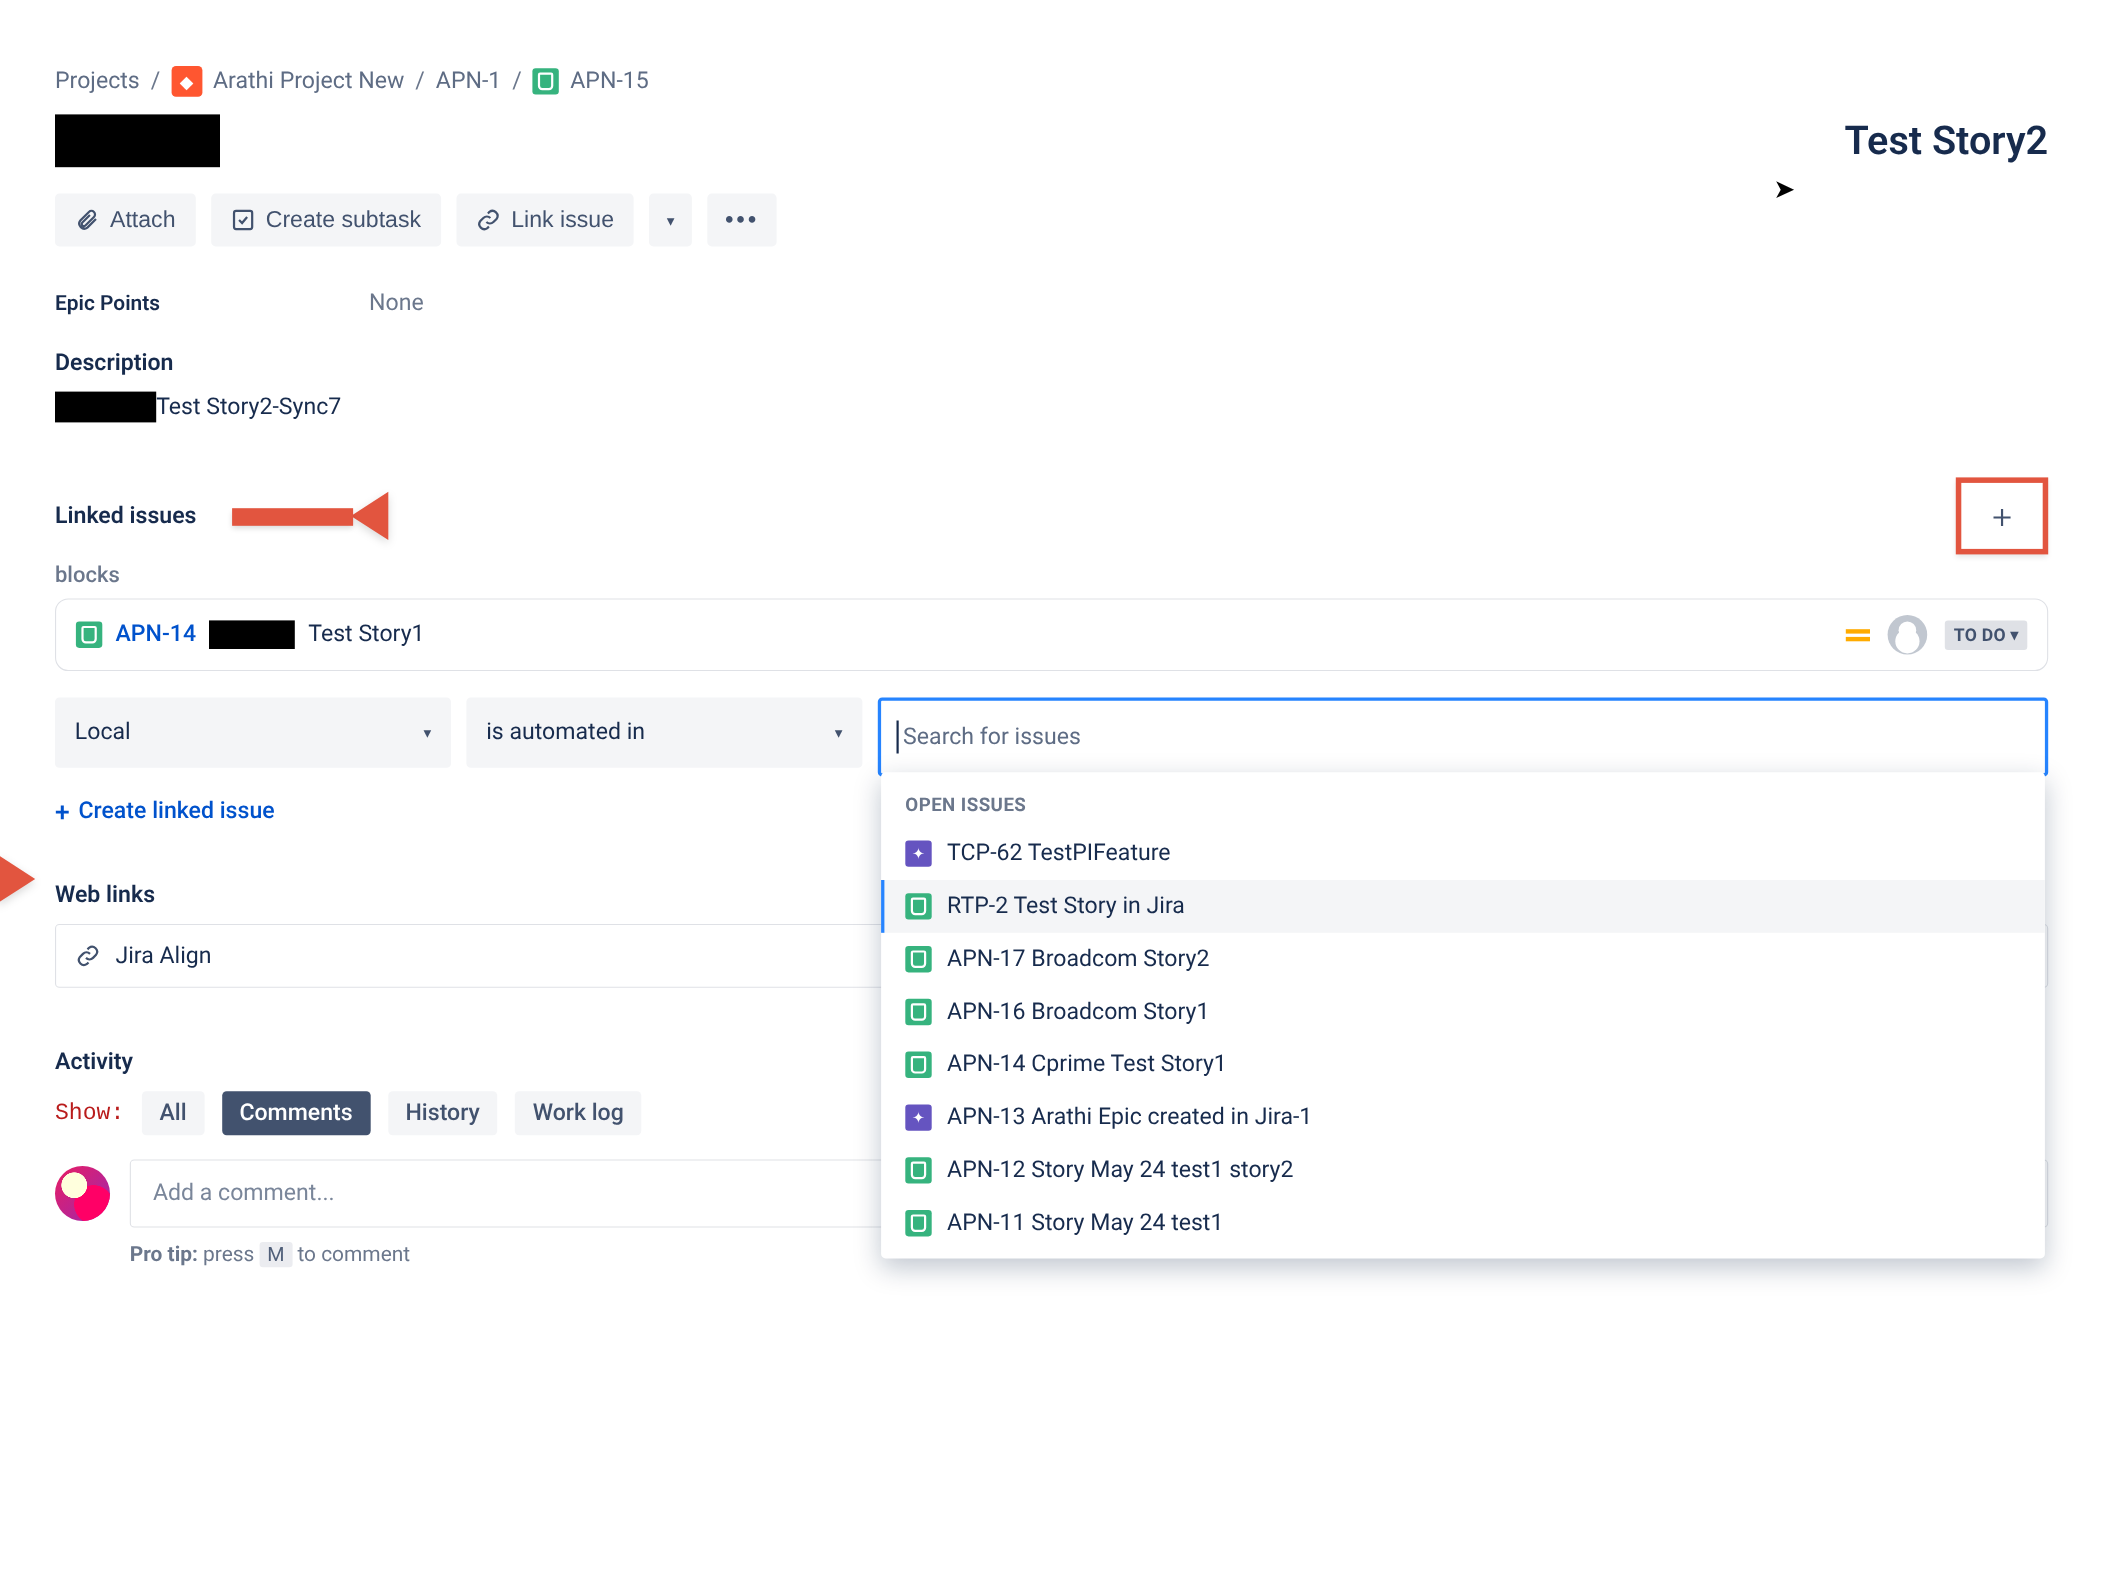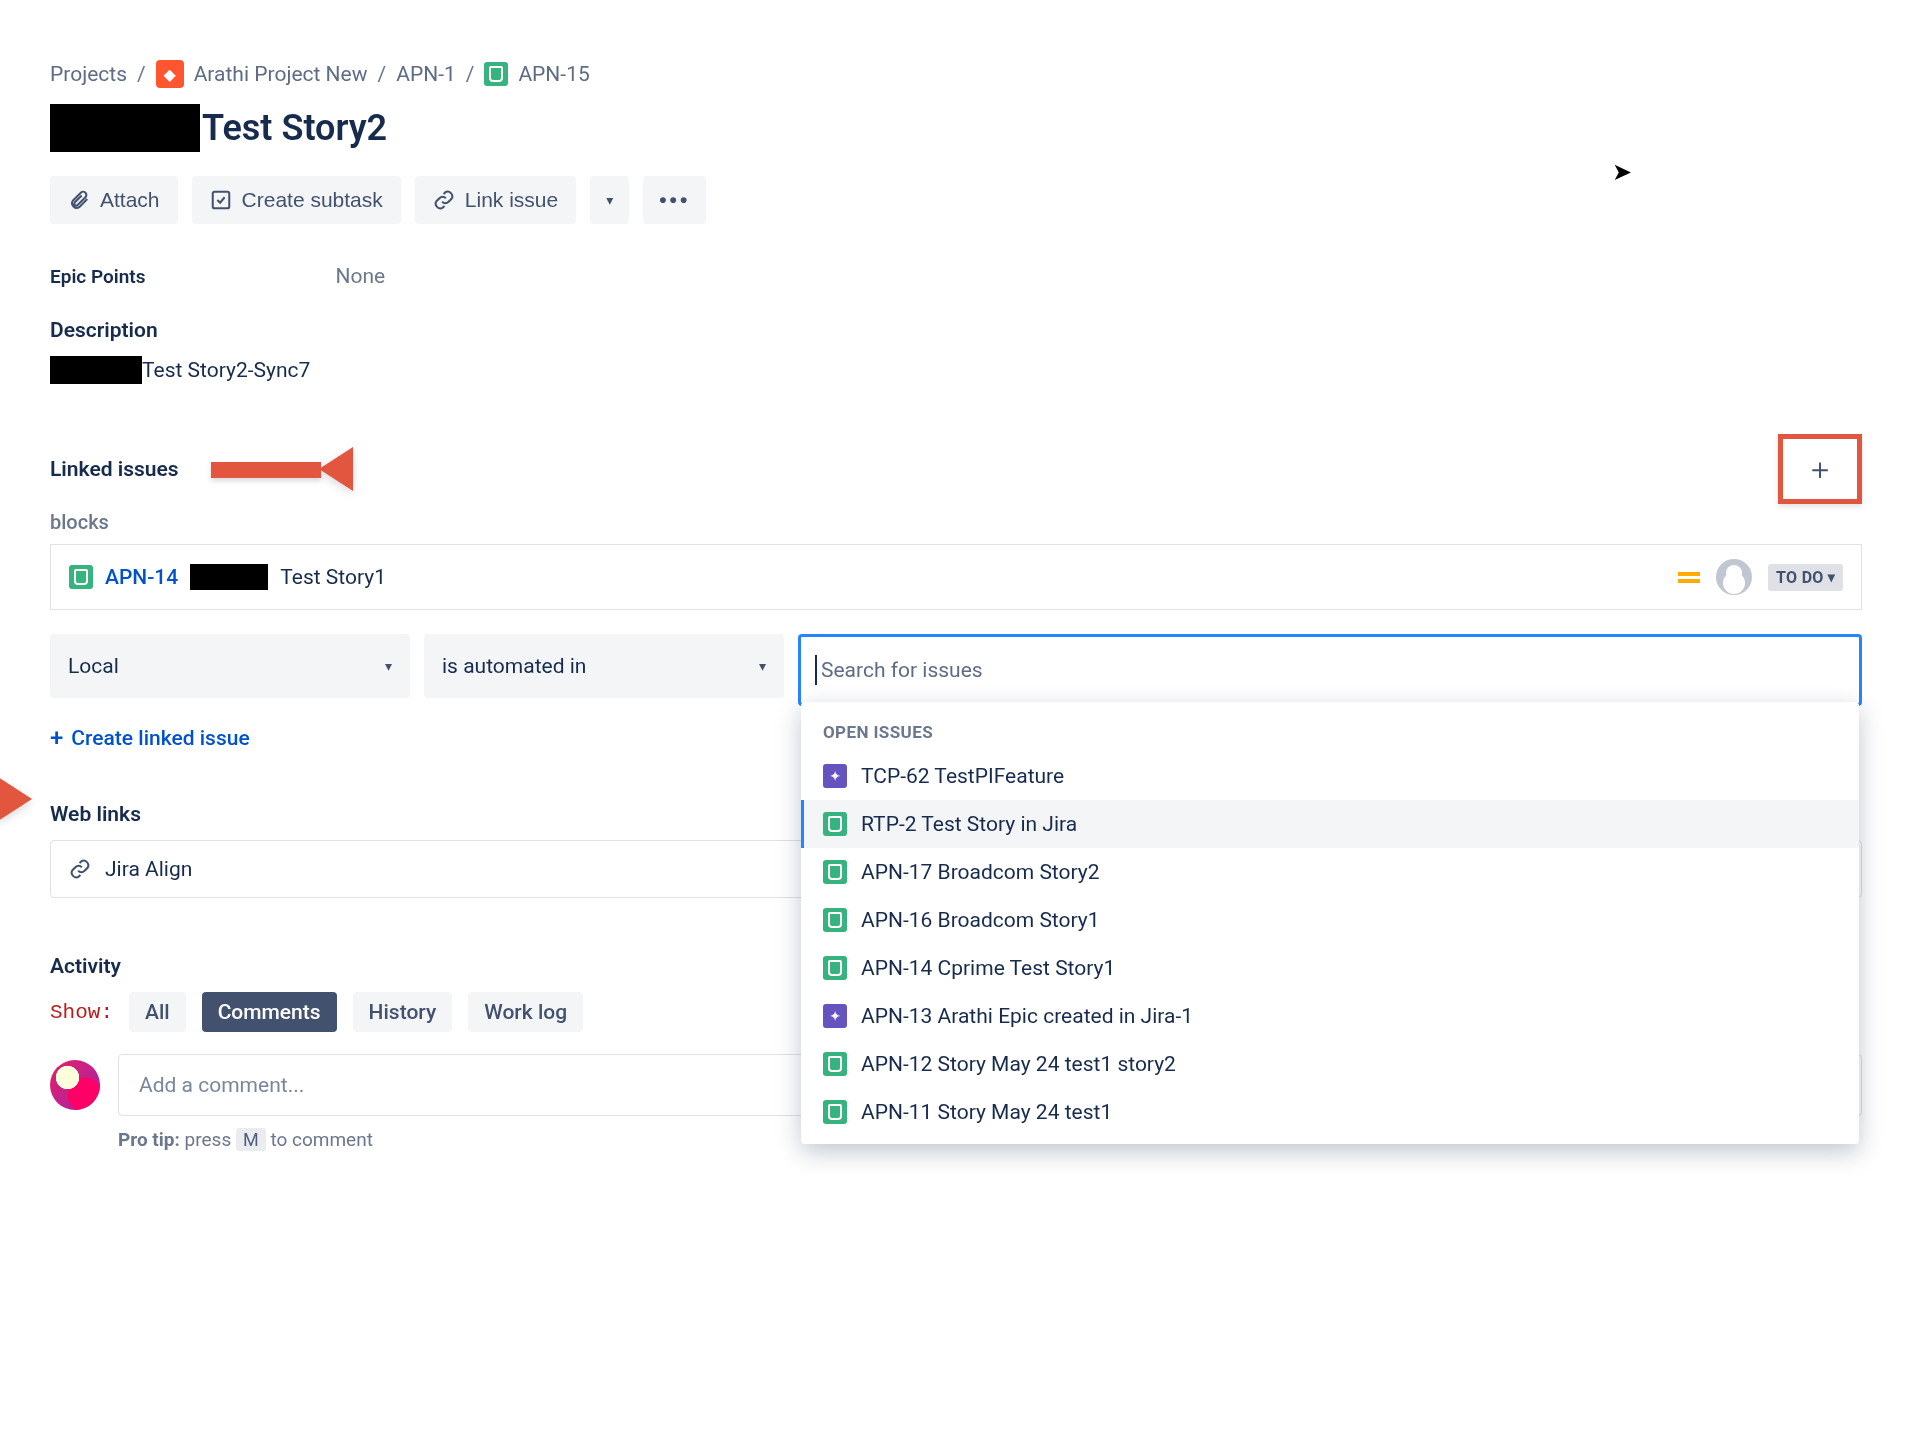--- a/index.html
+++ b/index.html
@@ -33,21 +33,21 @@
   .story-icon {
     width:24px;height:24px;display:inline-flex;align-items:center;justify-content:center;
     background:#36B37E;border-radius:3px;
   }
   .story-icon::before{content:"";display:block;width:10px;height:12px;border:2px solid #fff;border-radius:2px 2px 4px 4px;}
   .epic-icon {
     width:24px;height:24px;display:inline-flex;align-items:center;justify-content:center;
     background:#6554C0;border-radius:3px;
   }
   .epic-icon::before{content:"✦";color:#fff;font-size:14px;}
-  .title-row{display:flex;align-items:center;gap:2px;margin-bottom:24px;}
+  .title-row{display:flex;align-items:center;gap:16px;margin-bottom:24px;justify-content:space-between;}
   .redact {background:#000;display:inline-block;}
   .redact.title{width:150px;height:48px;}
   .issue-title{font-size:36px;font-weight:600;color:#172B4D;}
   .toolbar{display:flex;gap:14px;margin-bottom:40px;}
   .tbtn{
     background:#F4F5F7;border:none;border-radius:4px;
     padding:12px 18px;display:flex;align-items:center;gap:10px;
     font-size:21px;color:#42526E;cursor:pointer;font-weight:500;
   }
   .tbtn.iconly{padding:12px 16px;}
@@ -85,21 +85,21 @@
   .add-btn-box{
     border:5px solid #E2553F;padding:2px;
     box-shadow:0 3px 5px rgba(0,0,0,0.1);
   }
   .add-btn{
     width:70px;height:56px;display:flex;align-items:center;justify-content:center;
     background:#fff;font-size:30px;color:#42526E;cursor:pointer;
   }
   .subtle{color:#6B778C;font-size:20px;font-weight:500;margin-bottom:10px;}
   .linked-card{
-    border:1px solid #DFE1E6;border-radius:0;padding:14px 18px;
+    border:1px solid #DFE1E6;border-radius:12px;padding:14px 18px;
     display:flex;align-items:center;justify-content:space-between;margin-bottom:24px;
   }
   .linked-left2{display:flex;align-items:center;gap:12px;}
   .issue-key{color:#0052CC;font-weight:500;}
   .redact.lk{width:78px;height:26px;}
   .linked-right{display:flex;align-items:center;gap:16px;text-align:right;}
   .priority-med{width:22px;display:inline-flex;flex-direction:column;gap:3px;}
   .priority-med span{display:block;height:4px;background:#FFAB00;}
   .avatar{width:36px;height:36px;border-radius:50%;background:#C1C7D0;display:inline-flex;align-items:center;justify-content:center;}
   .avatar::before{content:"";display:block;width:16px;height:16px;border-radius:50%;background:#fff;box-shadow:0 10px 0 3px #fff;transform:translateY(-4px);}

